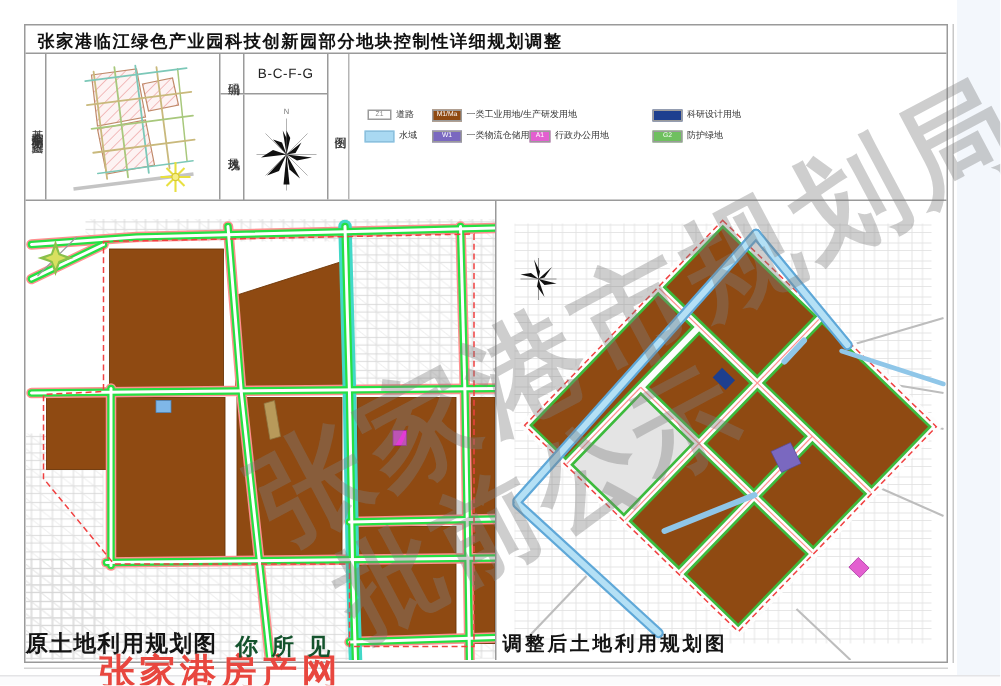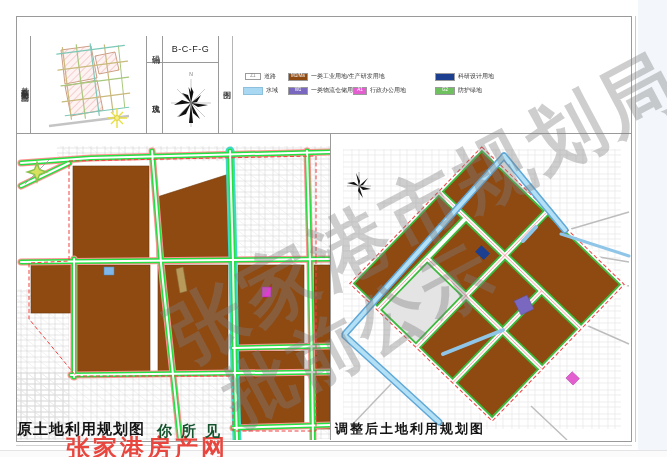--- a/index.html
+++ b/index.html
@@ -56,20 +56,23 @@
 </style>
 </head>
 <body>
 
 <div class="page">
 
   <div class="sheet">
     <div class="sheet-dbl-r"></div>
     <div class="sheet-dbl-b"></div>
 
+    <div class="title-row">
+      <div class="t">张家港临江绿色产业园科技创新园部分地块控制性详细规划调整</div>
+    </div>
 
     <div class="header-row">
       <div class="vlabel">基本控制单元位置图</div>
 
       <div class="minimap">
         <svg width="115" height="96" viewBox="0 0 115 96">
           <defs>
             <pattern id="pinkHatch" width="5" height="5" patternUnits="userSpaceOnUse" patternTransform="rotate(45)">
               <rect width="5" height="5" fill="#fdf3f3"></rect>
               <line x1="0" y1="0" x2="0" y2="5" stroke="#efa8a8" stroke-width="1"></line>

